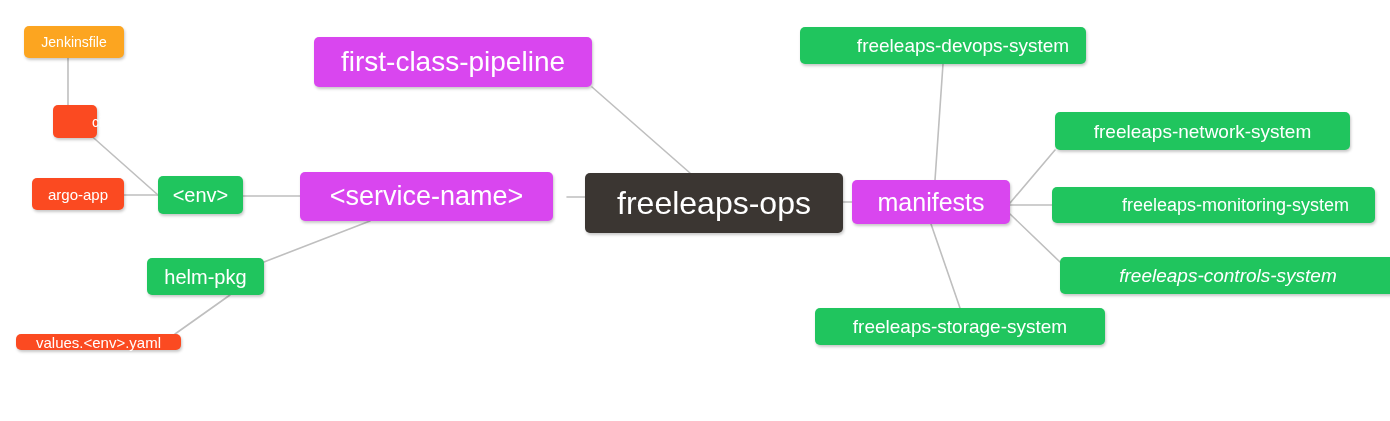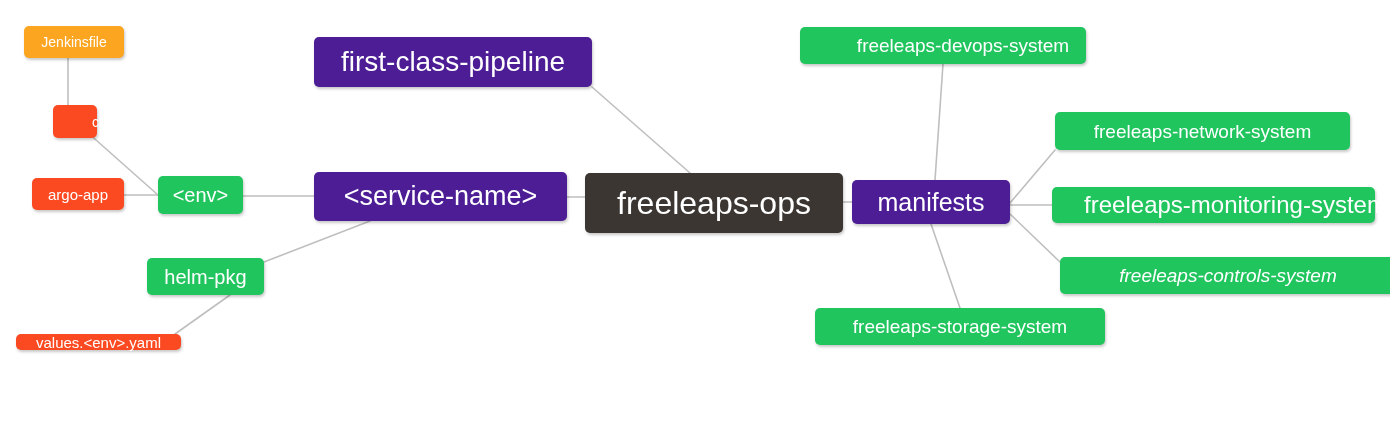--- a/index.html
+++ b/index.html
@@ -36,21 +36,21 @@
     box-shadow: 1px 2px 3px rgba(0,0,0,0.22);
     cursor: pointer;
     user-select: none;
   }
   .node .label {
     display: block;
     line-height: 1;
     padding: 0 2px;
   }
   .n-root   { background: #3b3632; }
-  .n-blue   { background: #4c1d95; }
+  .n-blue   { background: #d946ef; }
   .n-green  { background: #20c55e; }
   .n-orange { background: #fca520; margin-left: 6px; }
   .n-red    { background: #fb4a21; }
 </style>
 </head>
 <body>
 
 <div id="canvas">
   <svg id="edge-layer" viewBox="0 0 1390 421" preserveAspectRatio="none">
       <polyline points="68,58 68,105" fill="none" stroke="#bfbfbf" stroke-width="1.6" stroke-linecap="round"></polyline>
@@ -80,40 +80,40 @@
       </div>
       <div class="node n-green" style="left: 158px; top: 176px; width: 85px; height: 38px;">
         <span class="label" style="font-size: 20px;">&lt;env&gt;</span>
       </div>
       <div class="node n-red" style="left: 16px; top: 334px; width: 165px; height: 16px;">
         <span class="label" style="font-size: 15px;">values.&lt;env&gt;.yaml</span>
       </div>
       <div class="node n-green" style="left: 147px; top: 258px; width: 117px; height: 37px;">
         <span class="label" style="font-size: 20px;">helm-pkg</span>
       </div>
-      <div class="node n-blue" style="left: 314px; top: 172px; width: 253px; height: 49px;">
+      <div class="node n-blue" style="left: 300px; top: 172px; width: 253px; height: 49px;">
         <span class="label" style="font-size: 27px;">&lt;service-name&gt;</span>
       </div>
       <div class="node n-blue" style="left: 314px; top: 37px; width: 278px; height: 50px;">
         <span class="label" style="font-size: 28px;">first-class-pipeline</span>
       </div>
       <div class="node n-root" style="left: 585px; top: 173px; width: 258px; height: 60px;">
         <span class="label" style="font-size: 32px;">freeleaps-ops</span>
       </div>
       <div class="node n-blue" style="left: 852px; top: 180px; width: 158px; height: 44px;">
         <span class="label" style="font-size: 25px;">manifests</span>
       </div>
       <div class="node n-green" style="left: 800px; top: 27px; width: 286px; height: 37px;">
         <span class="label" style="font-size: 19px; margin-left: 40px;">freeleaps-devops-system</span>
       </div>
       <div class="node n-green" style="left: 1055px; top: 112px; width: 295px; height: 38px;">
         <span class="label" style="font-size: 19px;">freeleaps-network-system</span>
       </div>
       <div class="node n-green" style="left: 1052px; top: 187px; width: 323px; height: 36px;">
-        <span class="label" style="font-size: 24px; margin-left: 44px;">freeleaps-monitoring-system</span>
+        <span class="label" style="font-size: 18px; margin-left: 44px;">freeleaps-monitoring-system</span>
       </div>
       <div class="node n-green" style="left: 1060px; top: 257px; width: 336px; height: 37px; font-style: italic;">
         <span class="label" style="font-size: 19px;">freeleaps-controls-system</span>
       </div>
       <div class="node n-green" style="left: 815px; top: 308px; width: 290px; height: 37px;">
         <span class="label" style="font-size: 19px;">freeleaps-storage-system</span>
       </div>
     </div>
 </div>
 

